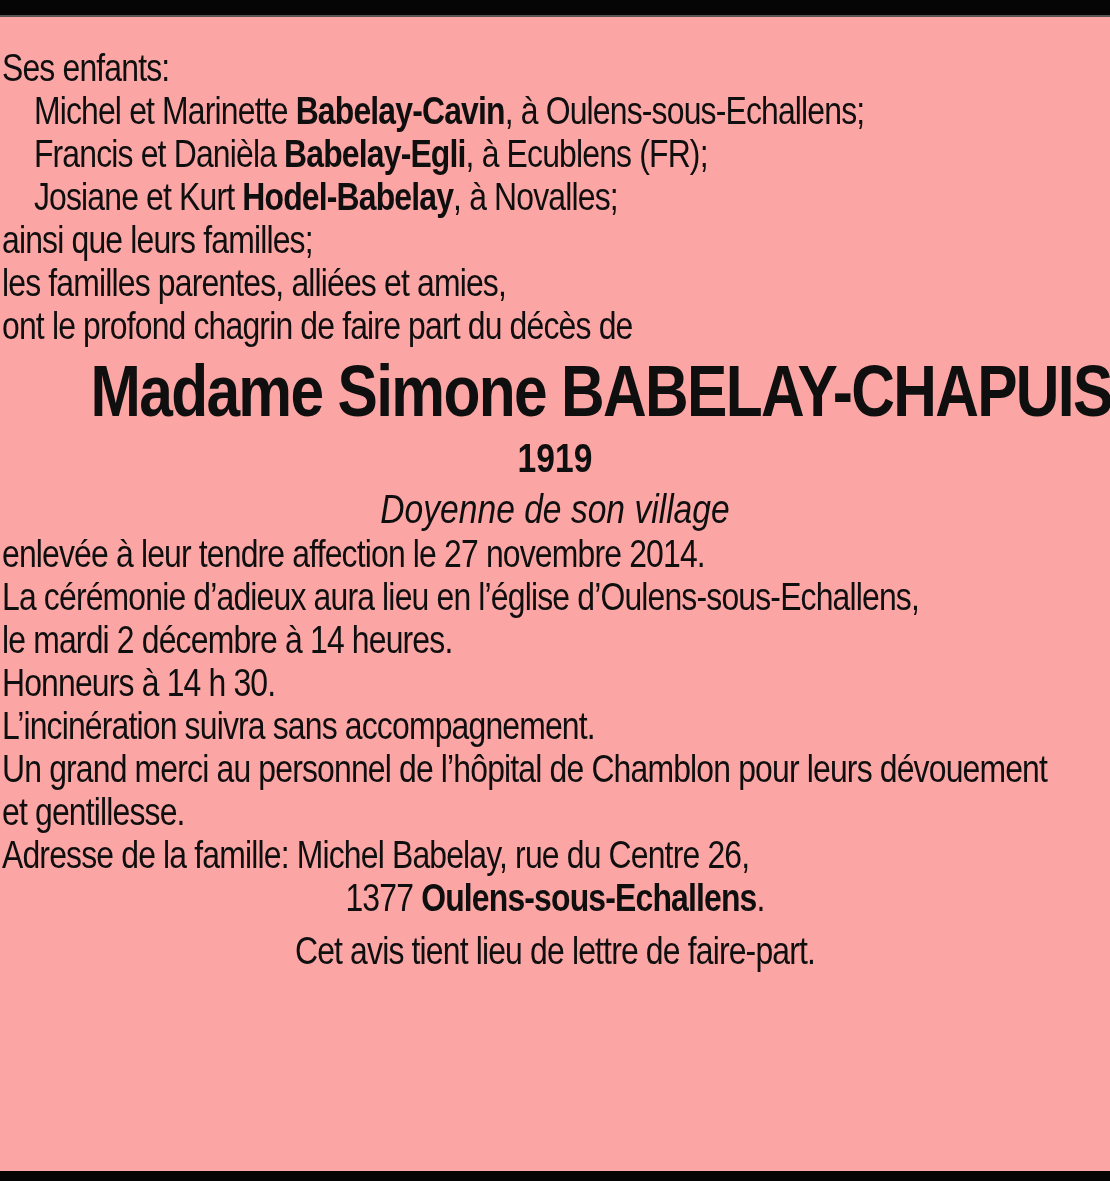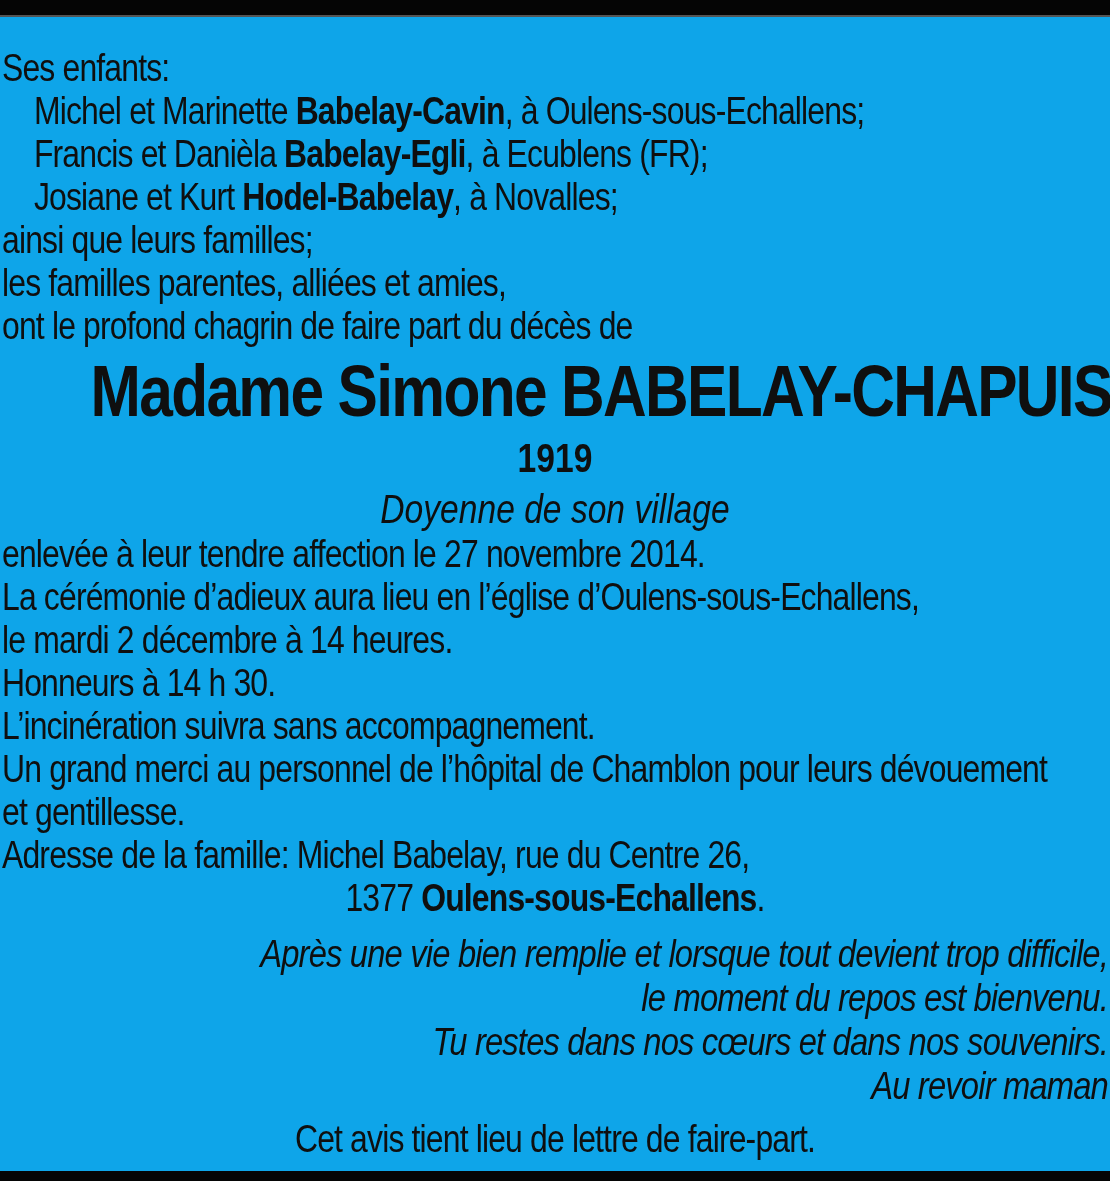--- a/index.html
+++ b/index.html
@@ -4,21 +4,21 @@
 <style>
   html, body {
     margin: 0;
     padding: 0;
     background: #ffffff;
   }
   .page {
     position: relative;
     width: 1110px;
     height: 1181px;
-    background: #0ea5e9;
+    background: #fca5a5;
     overflow: hidden;
     font-family: "Liberation Sans", sans-serif;
     color: #0f0f0f;
   }
   .rule {
     position: absolute;
     left: 0;
     right: 0;
     background: #050505;
   }
@@ -131,26 +131,20 @@
       <div class="line">Honneurs à 14 h 30.</div>
       <div class="line">L’incinération suivra sans accompagnement.</div>
       <div class="line">Un grand merci au personnel de l’hôpital de Chamblon pour leurs dévouement</div>
       <div class="line">et gentillesse.</div>
       <div class="line">Adresse de la famille: Michel Babelay, rue du Centre 26,</div>
       <div class="line center-line">
         <span>1377 </span><span class="bold">Oulens-sous-Echallens</span><span>.</span>
       </div>
     </div>
 
-    <div class="quote-block">
-      <div class="quote-line">Après une vie bien remplie et lorsque tout devient trop difficile,</div>
-      <div class="quote-line">le moment du repos est bienvenu.</div>
-      <div class="quote-line">Tu restes dans nos cœurs et dans nos souvenirs.</div>
-      <div class="quote-line">Au revoir maman</div>
-    </div>
 
     <div class="line closing-line">Cet avis tient lieu de lettre de faire-part.</div>
 
   </div>
 
   <div class="rule rule-bottom"></div>
 
 </div>
 
 </body></html>

